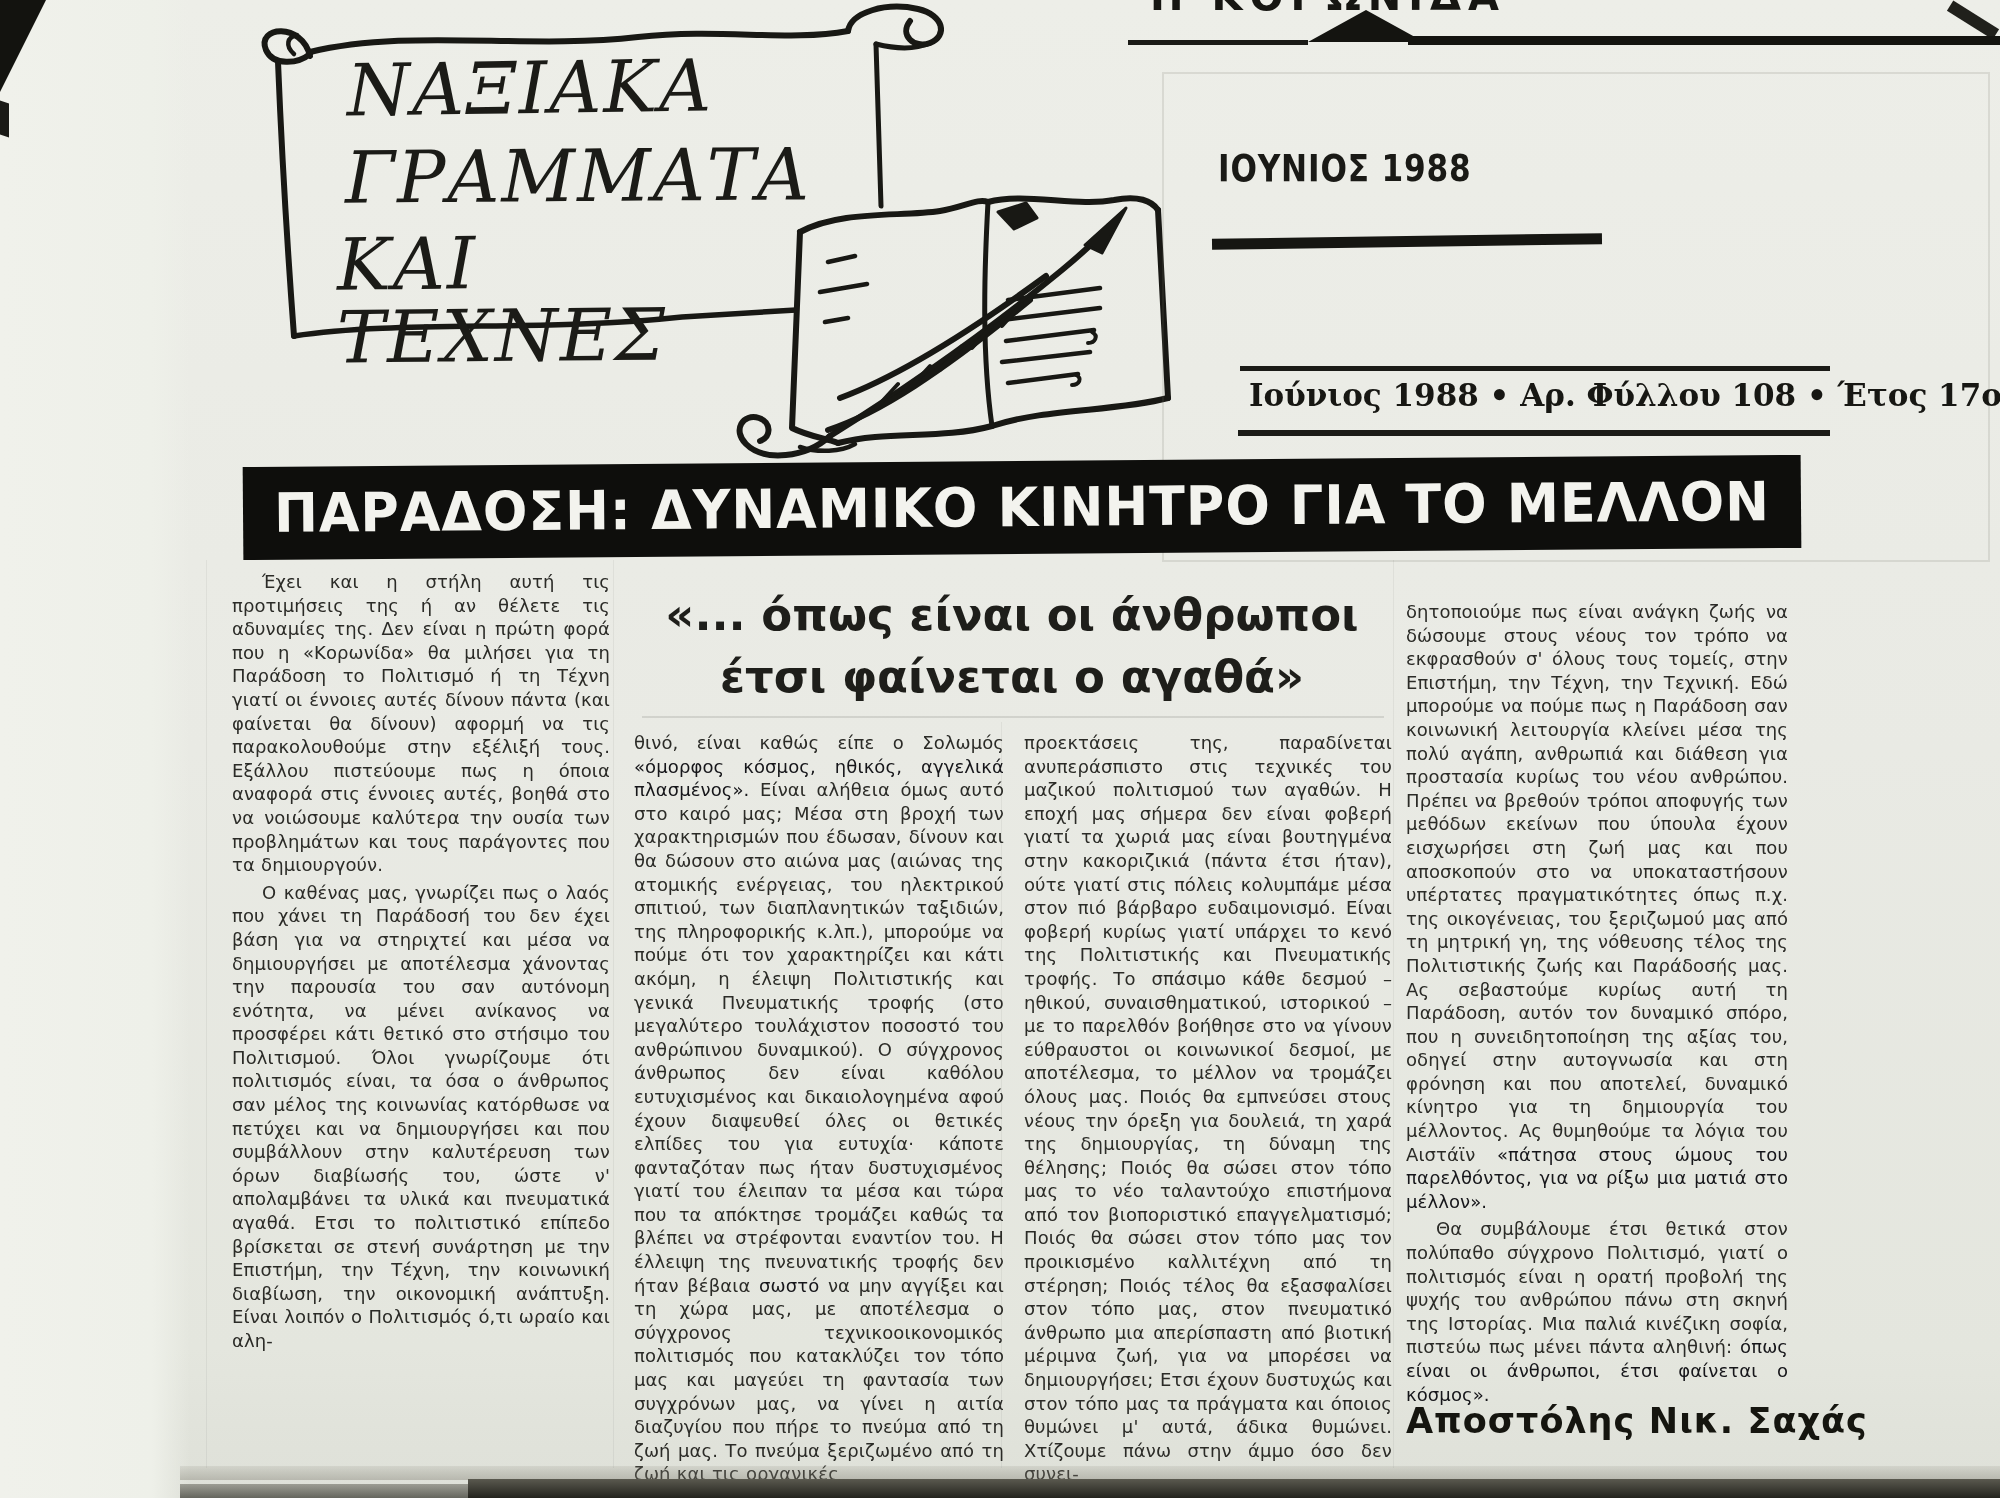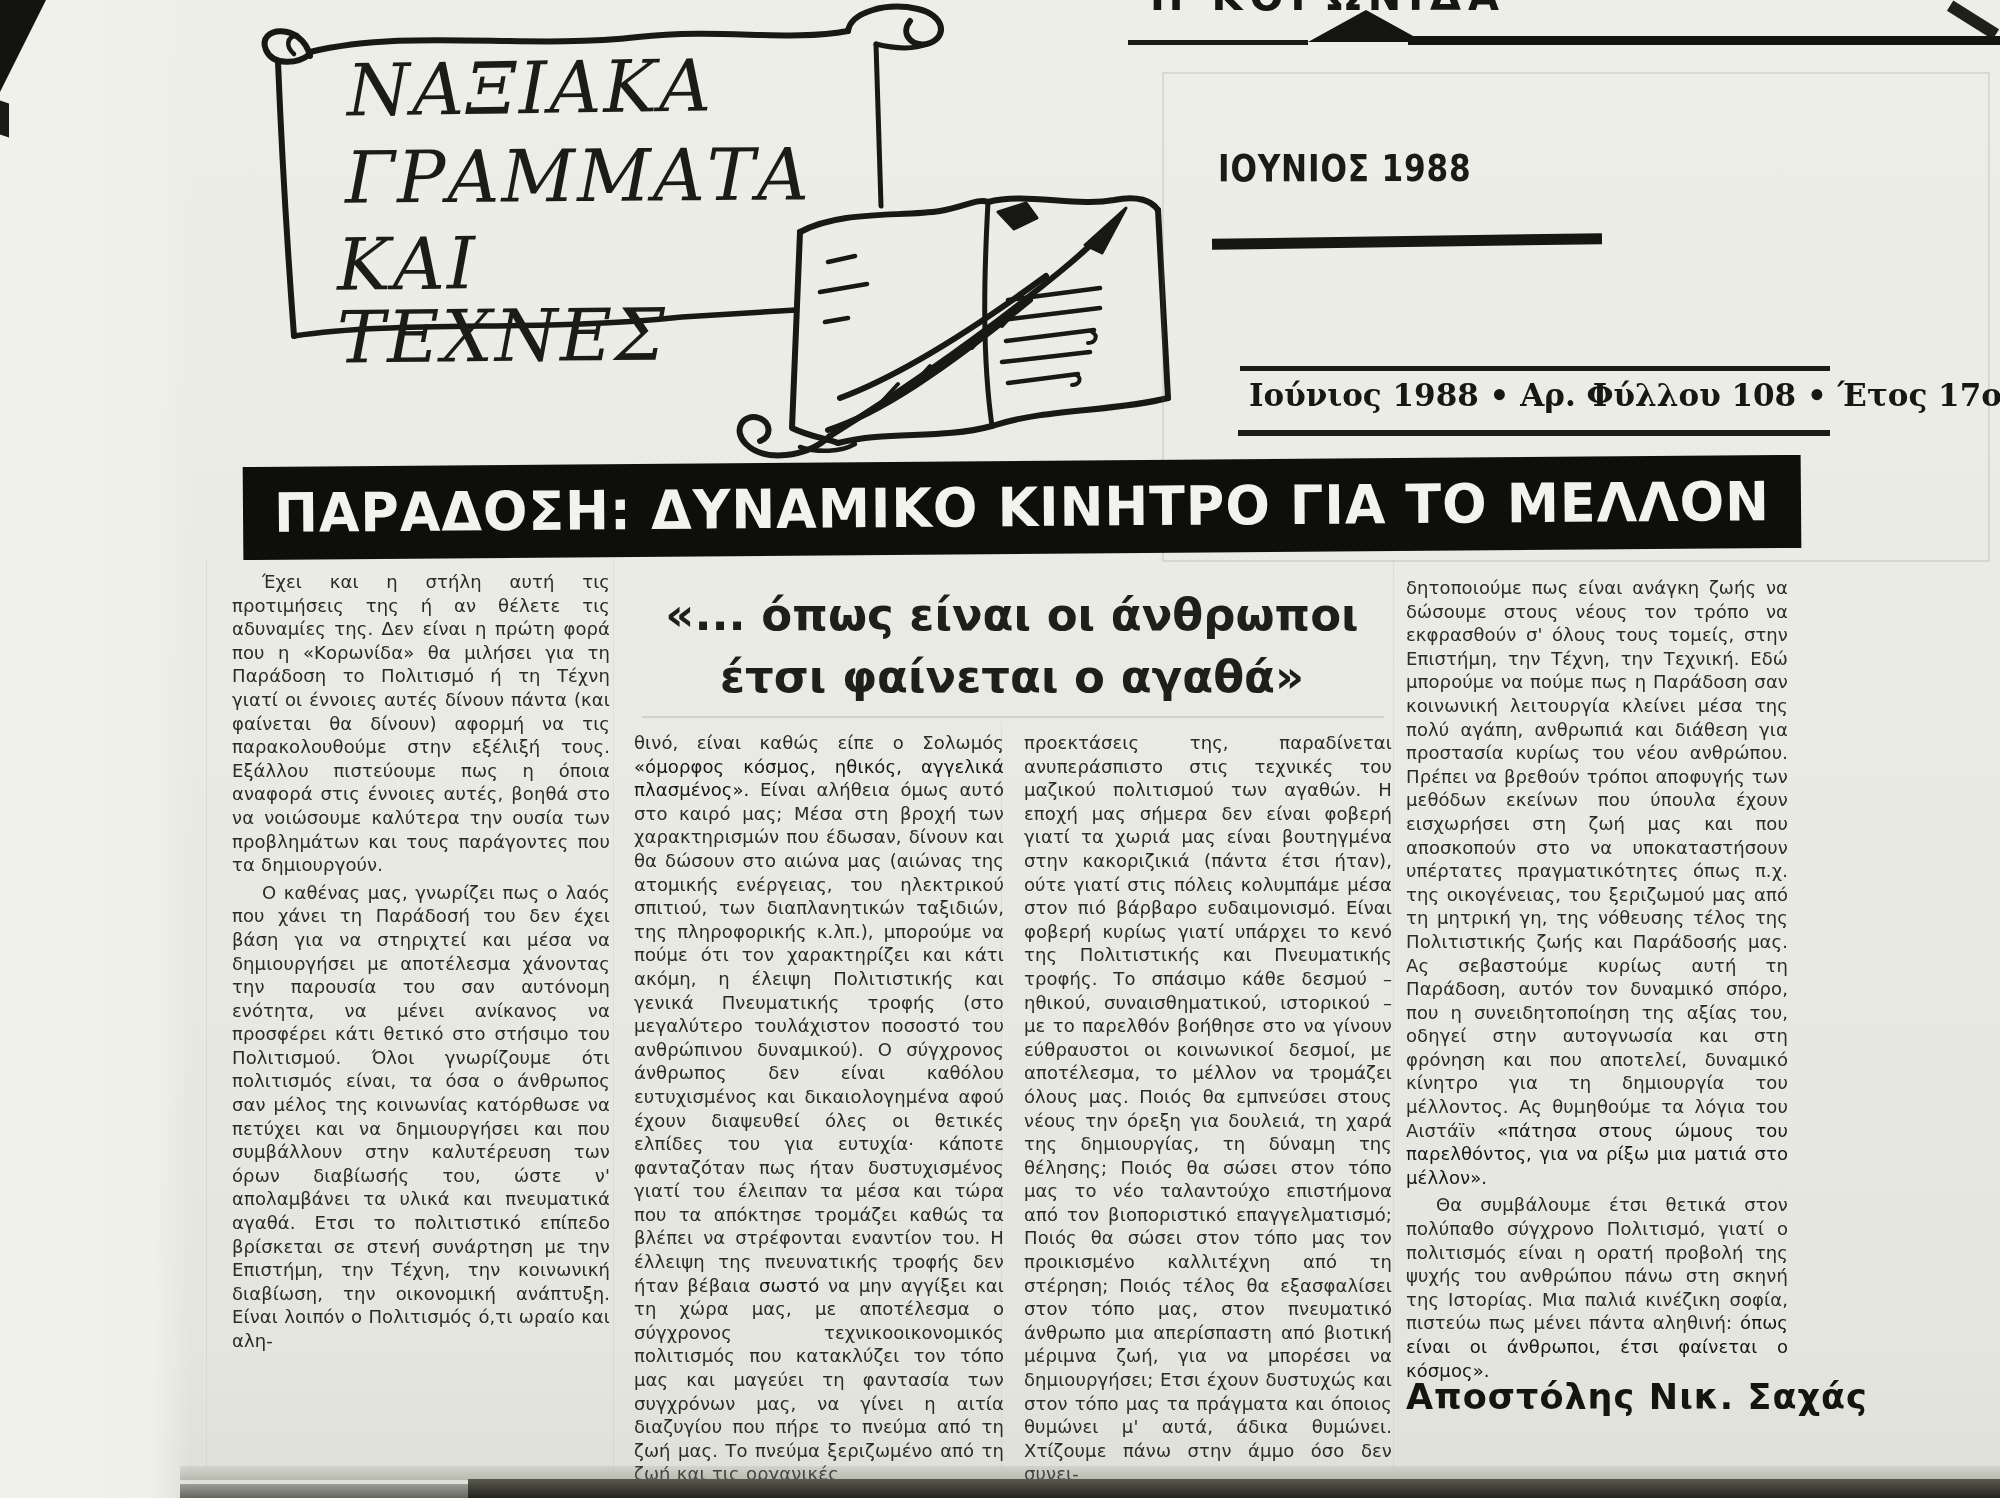--- a/index.html
+++ b/index.html
@@ -59,21 +59,21 @@
   .sep4{left:1393px;top:560px;height:908px;}
   .col{position:absolute;font-size:18px;line-height:23.6px;text-align:justify;
     color:#2b2b27;letter-spacing:0.1px;word-spacing:0.4px;}
   .col p{margin:4px;}
   .col p + p{margin-top:2px;}
   .indent{text-indent:30px;}
   .b{font-weight:normal;color:#16161a;}
   .col1{left:228px;top:566px;width:386px;}
   .col2{left:630px;top:727px;width:378px;}
   .col3{left:1020px;top:727px;width:376px;}
-  .col4{left:1402px;top:572px;width:390px;}
+  .col4{left:1402px;top:596px;width:390px;}
   .signature{margin-top:16px;font-weight:bold;font-size:35px;letter-spacing:1px;
     text-indent:0;color:#15150f;white-space:nowrap;}
   
   .band-light{position:absolute;left:180px;top:1466px;width:1820px;height:14px;
     background:linear-gradient(180deg,rgba(150,148,136,0.18),rgba(120,118,106,0.38));}
   .band-dark{position:absolute;left:468px;top:1479px;width:1532px;height:19px;
     background:linear-gradient(180deg,#5a594f,#23231d);}
   .band-dark-l{position:absolute;left:180px;top:1484px;width:290px;height:14px;
     background:linear-gradient(180deg,rgba(90,89,79,0.5),rgba(50,50,42,0.7));}
 </style>

